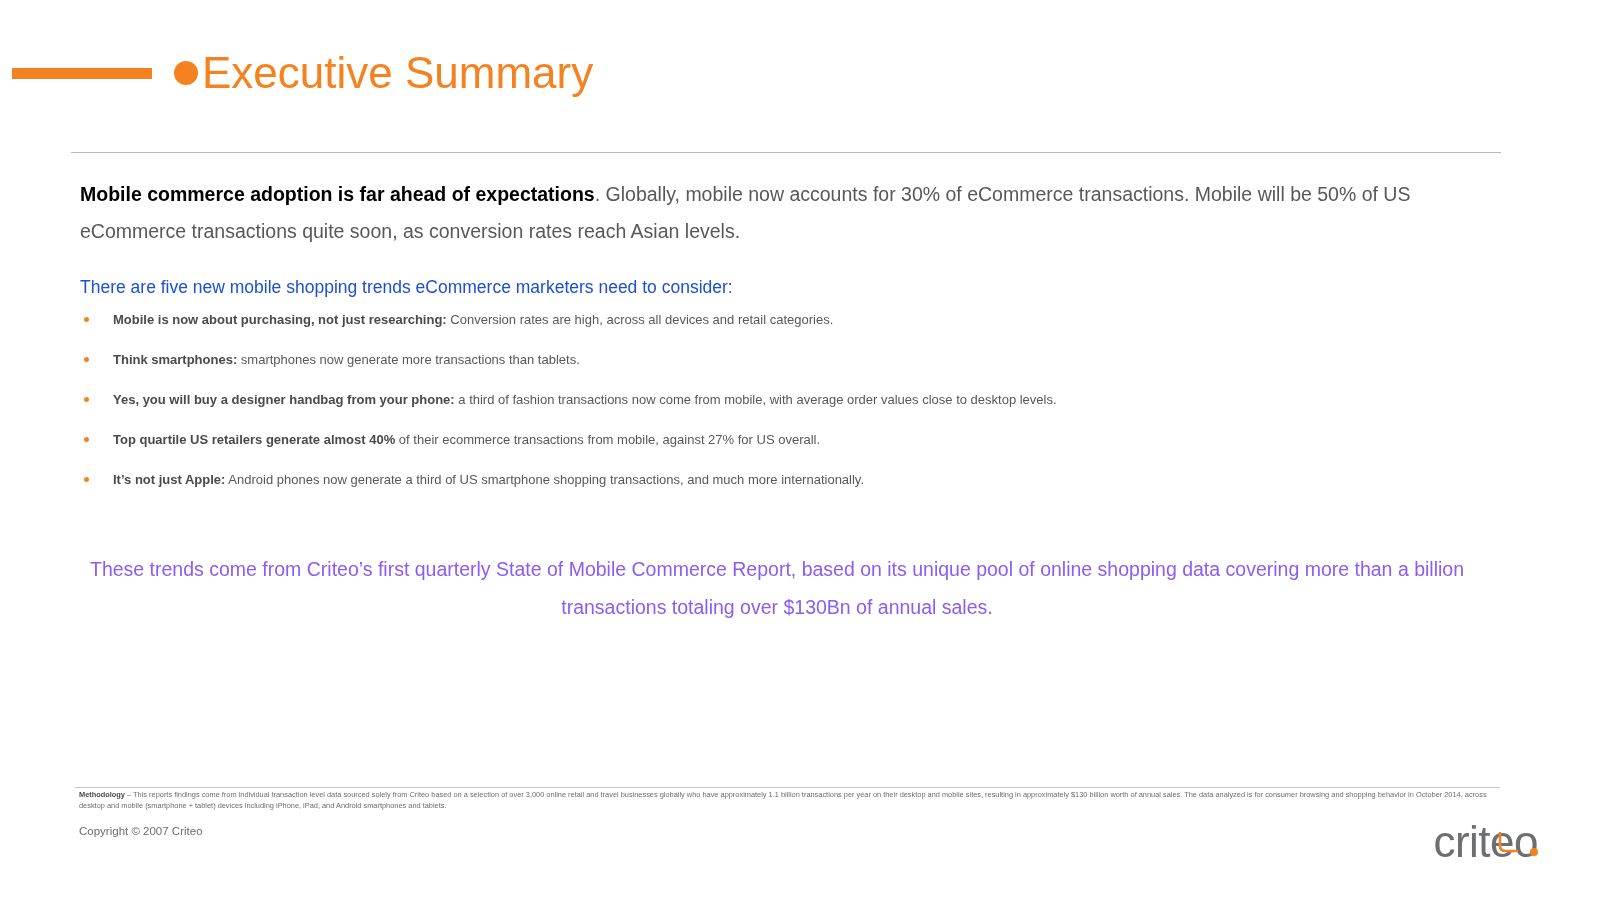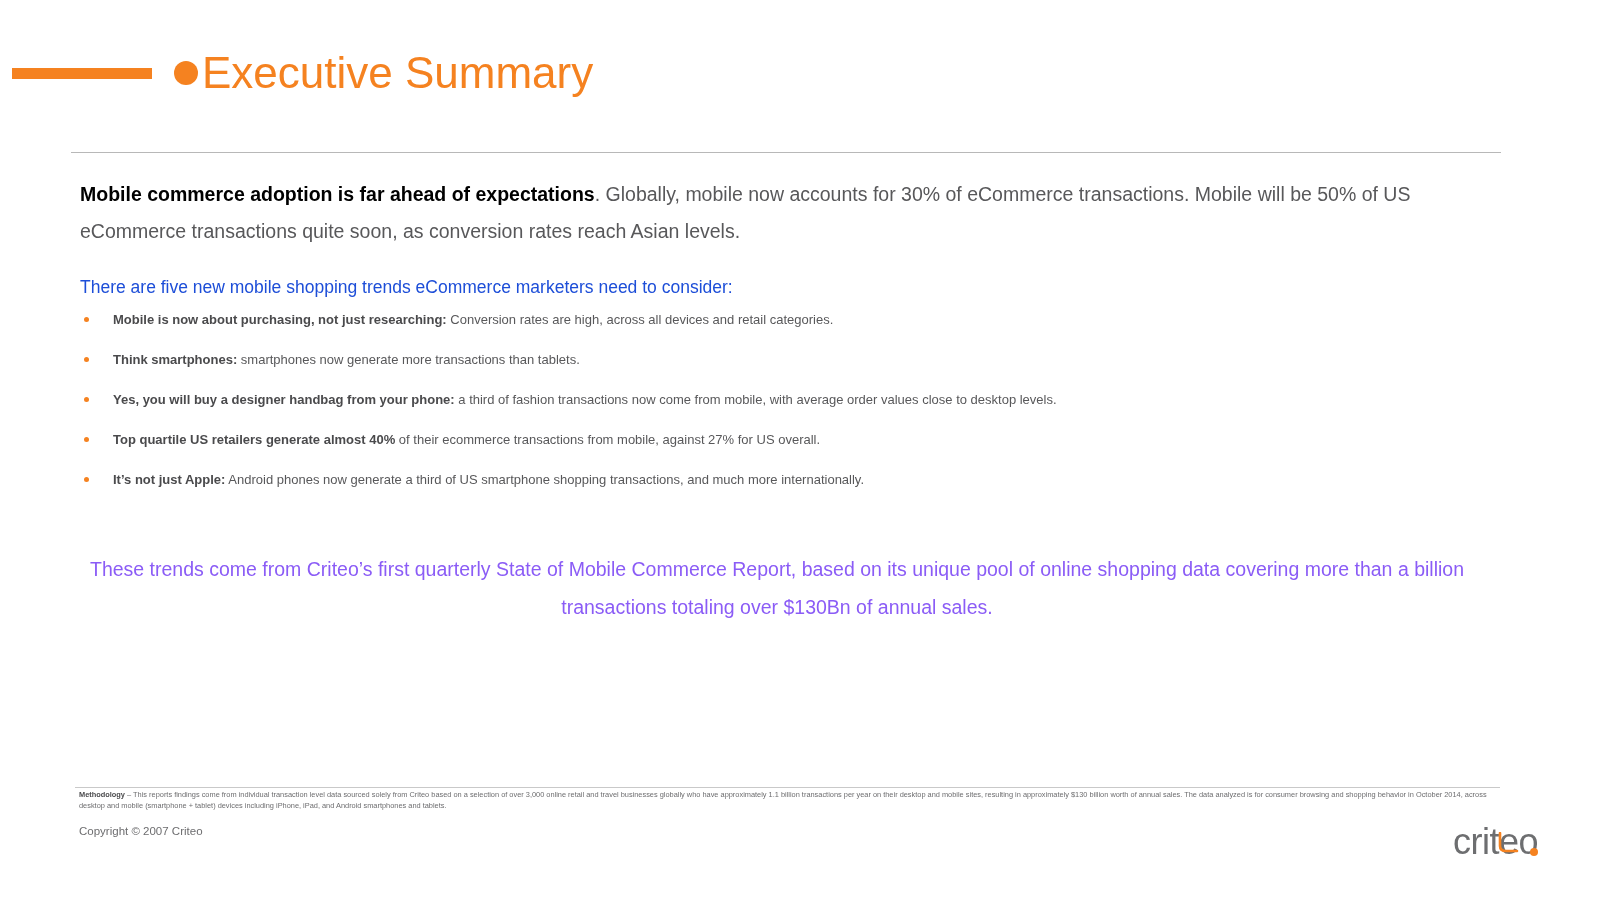--- a/index.html
+++ b/index.html
@@ -151,21 +151,21 @@
   
   .logo {
     position: absolute;
     right: 62px;
     top: 818px;
     height: 42px;
     display: flex;
     align-items: flex-end;
   }
   .logo-text {
-    font-size: 36px;
+    font-size: 44px;
     line-height: 36px;
     color: #6d6e70;
     letter-spacing: -0.5px;
     font-weight: 400;
   }
   .logo-swoosh {
     position: absolute;
     right: 19px;
     bottom: 6px;
     width: 22px;

